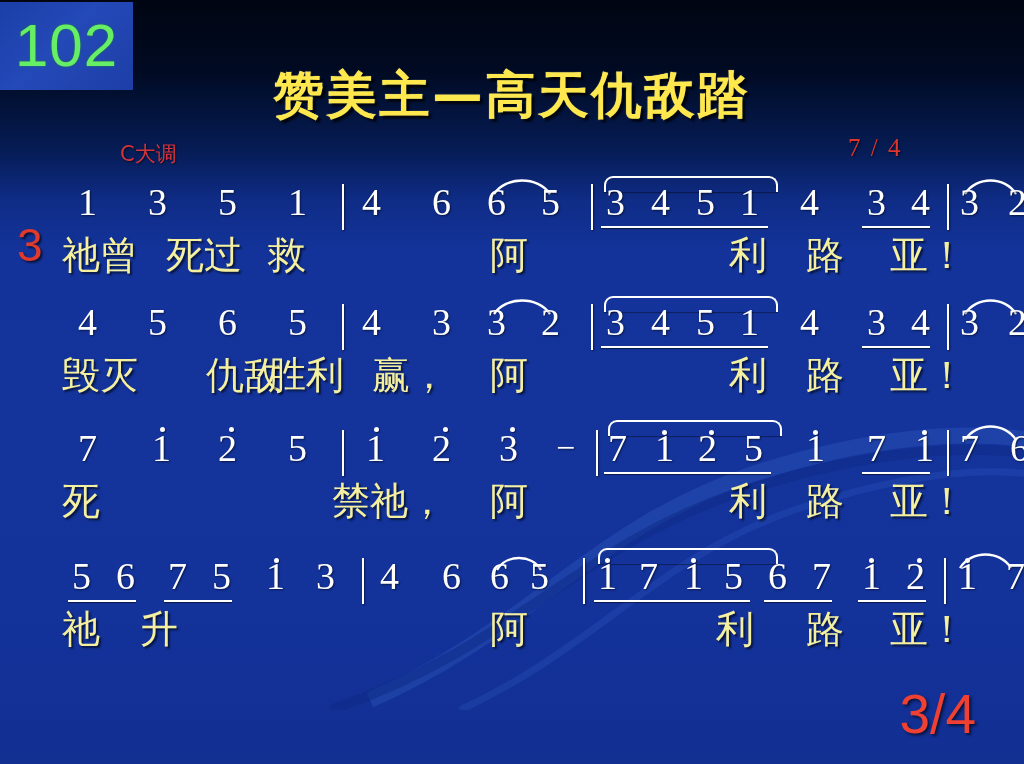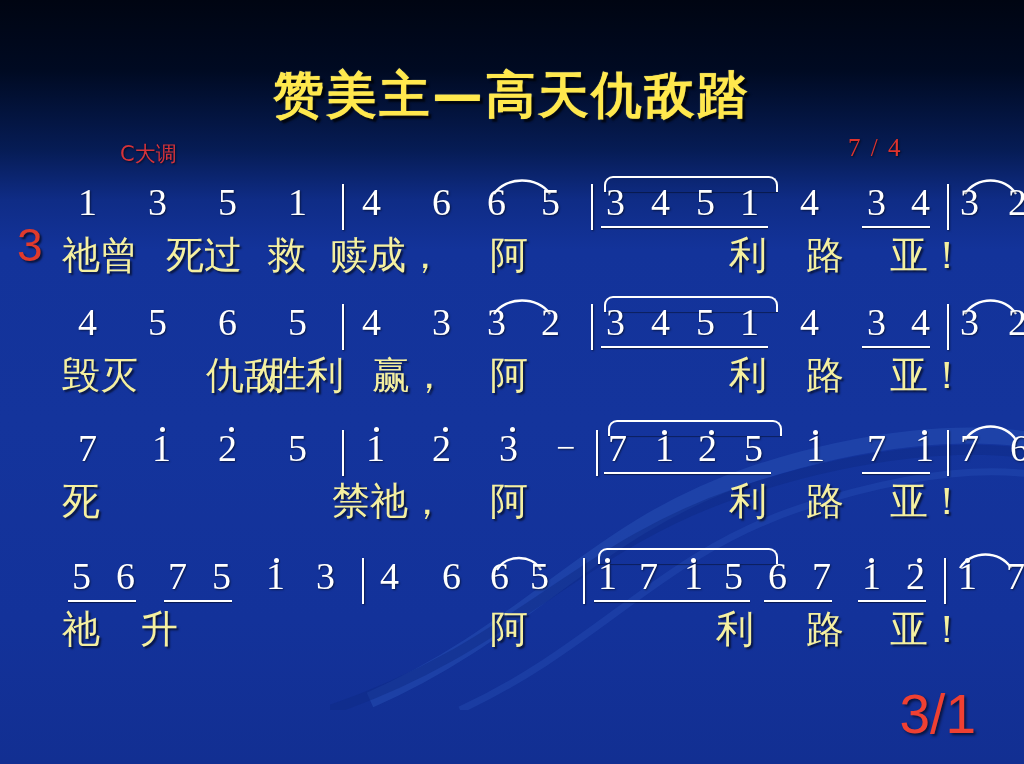--- a/index.html
+++ b/index.html
@@ -139,20 +139,23 @@
 <div id="slide">
 
   <div class="swoosh" style="left:330px;top:380px;">
     <svg width="700" height="330" viewBox="0 0 700 330">
       <path d="M40 320 C 200 250, 260 150, 420 95 C 540 55, 640 50, 700 60" fill="none" stroke="#2b55b8" stroke-width="16" opacity="0.45"></path>
       <path d="M0 330 C 180 270, 250 165, 410 112 C 535 70, 640 64, 700 74" fill="none" stroke="#0d2a86" stroke-width="10" opacity="0.5"></path>
       <path d="M130 330 C 270 265, 330 175, 470 128 C 580 92, 650 88, 700 94" fill="none" stroke="#2f5ac0" stroke-width="7" opacity="0.30"></path>
     </svg>
   </div>
 
+  <div id="num-badge">
+    <span class="num">102</span>
+  </div>
 
   <div id="title">赞美主—高天仇敌踏</div>
 
   <div id="key">C大调</div>
 
   <div id="time-sig">7 / 4</div>
 
   <div id="verse-num">3</div>
 
   <div class="system" style="top:182px;">
@@ -189,21 +192,20 @@
         </svg>
       </div>
       <span class="note" style="left:960px;">3</span>
       <span class="note" style="left:1008px;">2</span>
 
     </div>
     <div class="lyricrow">
       <span class="lyric" style="left:166px;">死过</span>
       <span class="lyric" style="left:62px;">祂曾</span>
       <span class="lyric" style="left:268px;">救</span>
-      <span class="lyric" style="left:330px;">赎成，</span>
       <span class="lyric" style="left:490px;">阿</span>
       <span class="lyric" style="left:729px;">利</span>
       <span class="lyric" style="left:806px;">路</span>
       <span class="lyric" style="left:890px;">亚！</span>
     </div>
   </div>
 
   <div class="system" style="top:302px;">
     <div class="noterow">
       <span class="note" style="left:78px;">4</span>
@@ -356,15 +358,15 @@
     <div class="lyricrow">
       <span class="lyric" style="left:62px;">祂</span>
       <span class="lyric" style="left:140px;">升</span>
       <span class="lyric" style="left:490px;">阿</span>
       <span class="lyric" style="left:716px;">利</span>
       <span class="lyric" style="left:806px;">路</span>
       <span class="lyric" style="left:890px;">亚！</span>
     </div>
   </div>
 
-  <div id="page-ind">3/1</div>
+  <div id="page-ind">3/4</div>
 
 </div>
 
 </body></html>

